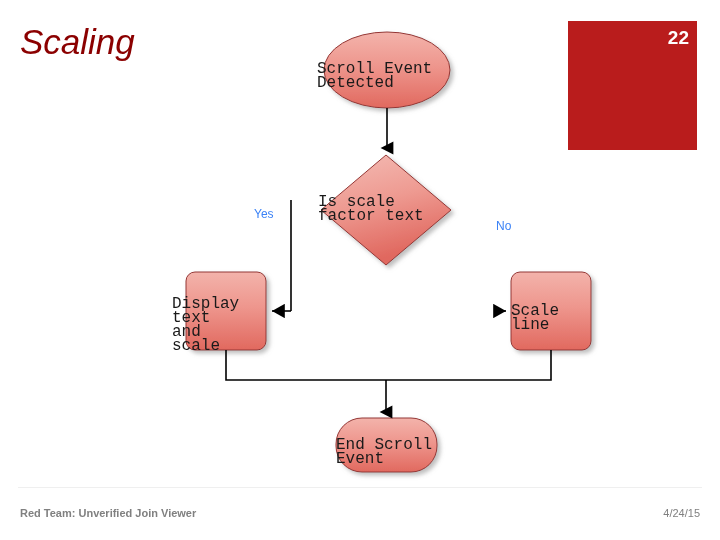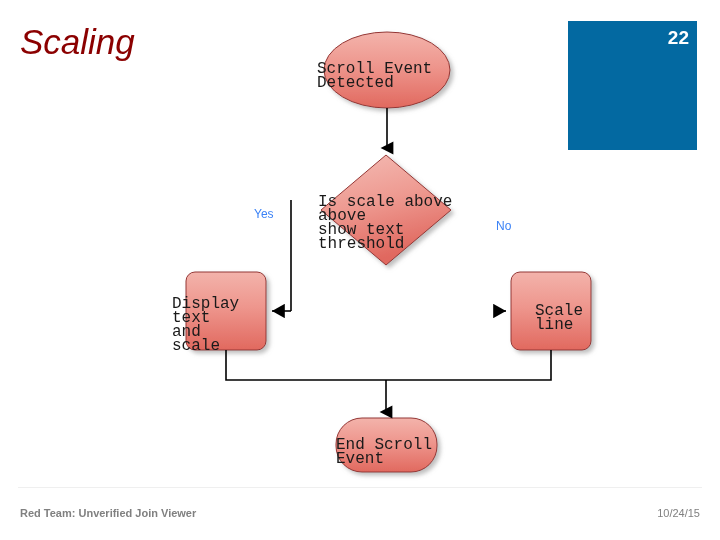--- a/index.html
+++ b/index.html
@@ -27,21 +27,21 @@
     font-family: "Liberation Sans", sans-serif;
     white-space: nowrap;
     font-style: italic;
   }
   .page-block {
     position: absolute;
     left: 568px;
     top: 21px;
     width: 129px;
     height: 129px;
-    background: #0369a1;
+    background: #b91c1c;
   }
   .page-number {
     position: absolute;
     right: 8px;
     top: 6px;
     color: #ffffff;
     font-size: 19px;
     font-weight: bold;
     font-family: "Liberation Sans", sans-serif;
   }
@@ -149,36 +149,35 @@
     <polyline points="226,350 226,380 386,380" fill="none" stroke="#000000" stroke-width="1.6"></polyline>
 
     <polyline points="551,350 551,380 386,380" fill="none" stroke="#000000" stroke-width="1.6"></polyline>
 
     <line x1="386" y1="380" x2="386" y2="412" stroke="#000000" stroke-width="1.6" marker-end="url(#arrowDown)"></line>
   </svg>
 
   <div class="node-label" style="left:317px; top:62px; width:140px;">Scroll Event Detected</div>
 
   <div class="node-label" style="left:318px; top:195px; width:136px;">
-    <div>Is scale above above</div>
-    <div>show text threshold</div>
+    <div>Is scale factor text</div>
   </div>
 
   <div class="node-label" style="left:172px; top:297px; width:80px;">
     <div>Display text</div>
     <div>and scale</div>
   </div>
 
-  <div class="node-label" style="left:511px; top:304px; width:80px;padding-left:24px;">Scale line</div>
+  <div class="node-label" style="left:511px; top:304px; width:80px;">Scale line</div>
 
   <div class="node-label" style="left:336px; top:438px; width:101px;">End Scroll Event</div>
 
   <div class="edge-label" style="left:254px; top:207px;">Yes</div>
 
   <div class="edge-label" style="left:496px; top:219px;">No</div>
 
   <div class="footer-rule"></div>
 
   <div class="footer-left">Red Team: Unverified Join Viewer</div>
 
-  <div class="footer-right">10/24/15</div>
+  <div class="footer-right">4/24/15</div>
 
 </div>
 
 </body></html>

